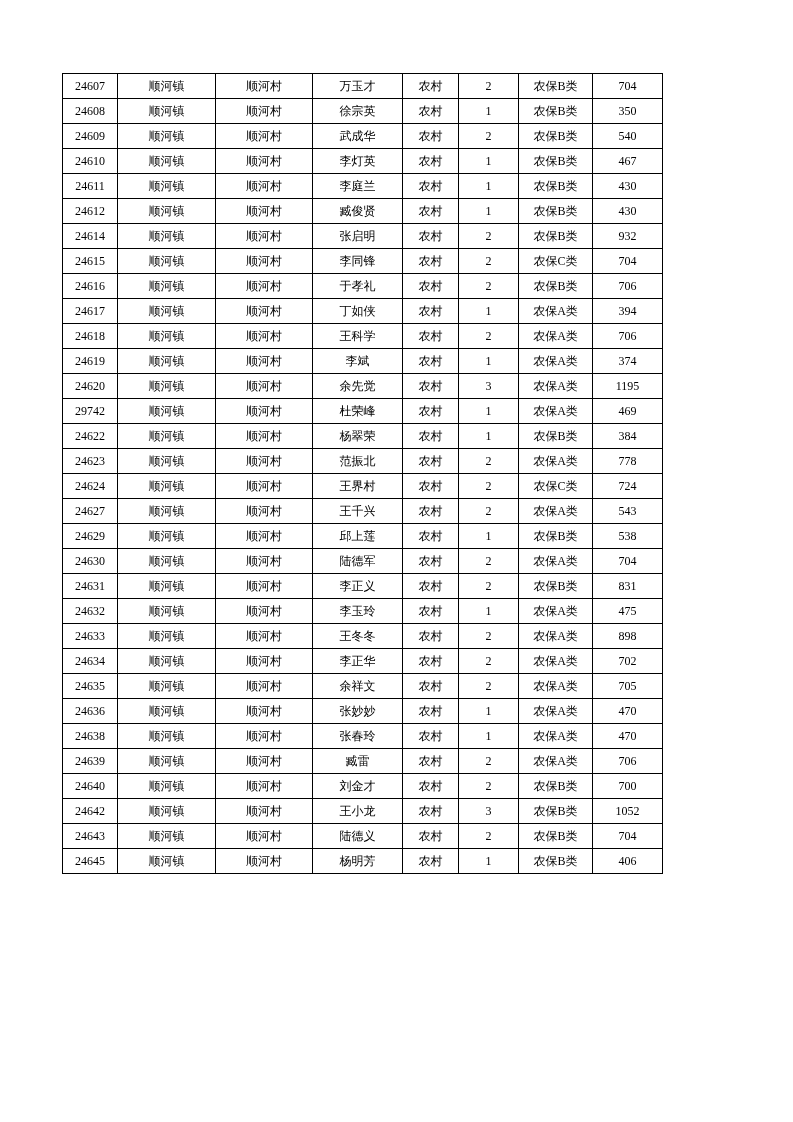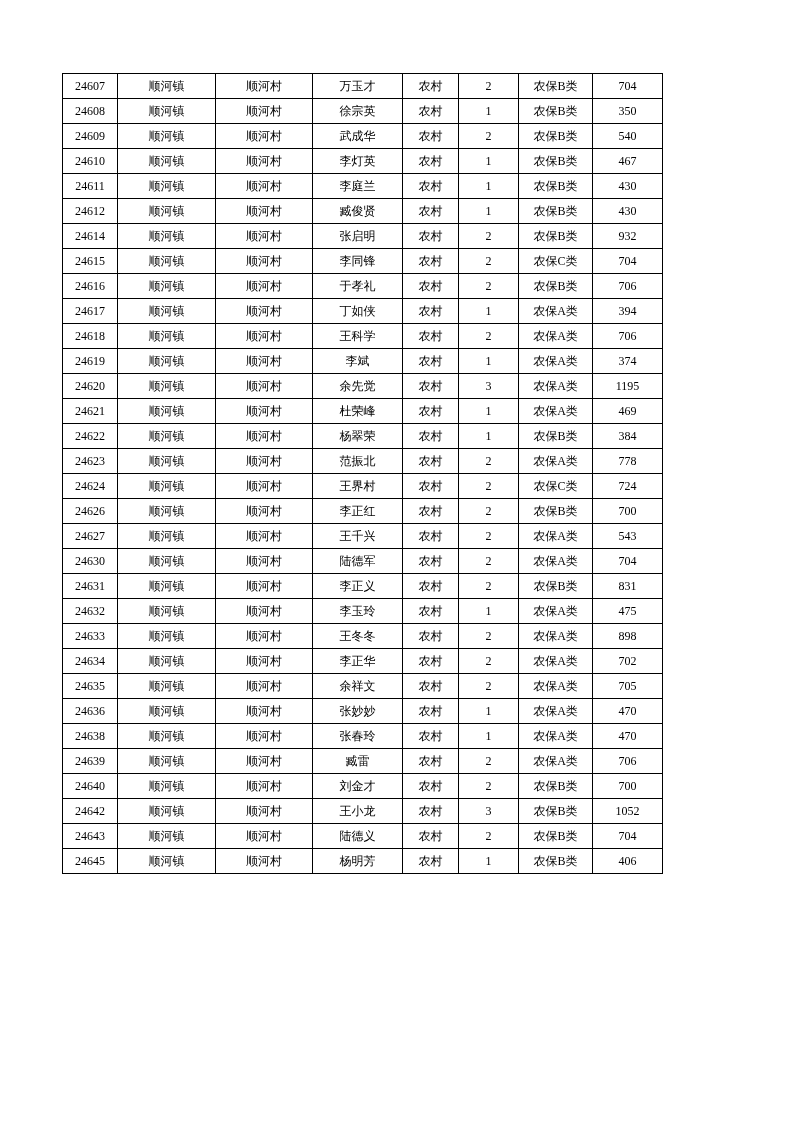--- a/index.html
+++ b/index.html
@@ -178,21 +178,21 @@
           <td>24620</td>
           <td>顺河镇</td>
           <td>顺河村</td>
           <td>余先觉</td>
           <td>农村</td>
           <td>3</td>
           <td>农保A类</td>
           <td>1195</td>
         </tr>
         <tr>
-          <td>24621</td>
+          <td>29742</td>
           <td>顺河镇</td>
           <td>顺河村</td>
           <td>杜荣峰</td>
           <td>农村</td>
           <td>1</td>
           <td>农保A类</td>
           <td>469</td>
         </tr>
         <tr>
           <td>24622</td>
@@ -218,38 +218,38 @@
           <td>24624</td>
           <td>顺河镇</td>
           <td>顺河村</td>
           <td>王界村</td>
           <td>农村</td>
           <td>2</td>
           <td>农保C类</td>
           <td>724</td>
         </tr>
         <tr>
-          <td>24626</td>
-          <td>顺河镇</td>
-          <td>顺河村</td>
-          <td>李正红</td>
-          <td>农村</td>
-          <td>2</td>
-          <td>农保B类</td>
-          <td>700</td>
-        </tr>
-        <tr>
           <td>24627</td>
           <td>顺河镇</td>
           <td>顺河村</td>
           <td>王千兴</td>
           <td>农村</td>
           <td>2</td>
           <td>农保A类</td>
           <td>543</td>
+        </tr>
+        <tr>
+          <td>24629</td>
+          <td>顺河镇</td>
+          <td>顺河村</td>
+          <td>邱上莲</td>
+          <td>农村</td>
+          <td>1</td>
+          <td>农保B类</td>
+          <td>538</td>
         </tr>
         <tr>
           <td>24630</td>
           <td>顺河镇</td>
           <td>顺河村</td>
           <td>陆德军</td>
           <td>农村</td>
           <td>2</td>
           <td>农保A类</td>
           <td>704</td>

